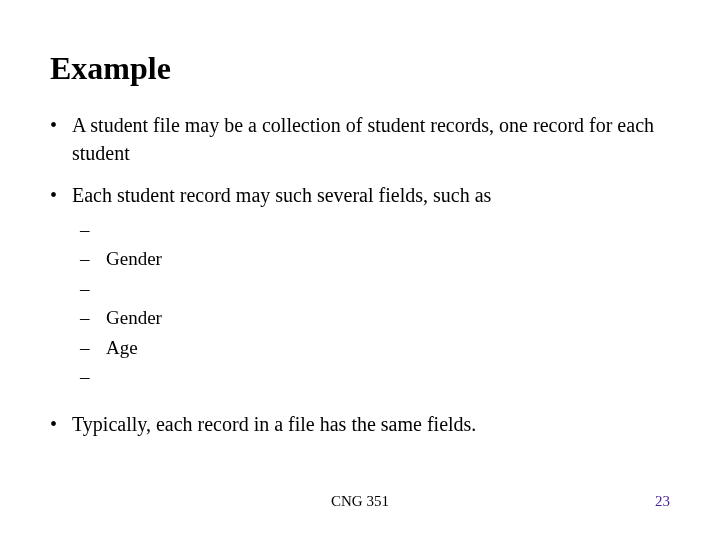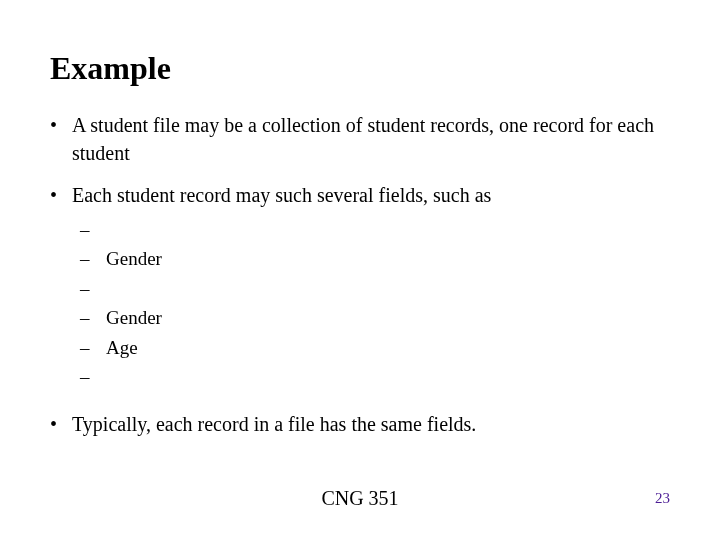--- a/index.html
+++ b/index.html
@@ -88,21 +88,21 @@
     .footer {
       display: flex;
       justify-content: center;
       align-items: center;
       padding-top: 10px;
       border-top: none;
       position: relative;
     }
 
     .footer-center {
-      font-size: 20px;
+      font-size: 15px;
       color: #000000;
       text-align: center;
     }
 
     .footer-right {
       position: absolute;
       right: 0;
       font-size: 15px;
       color: #4c1d95;
     }

